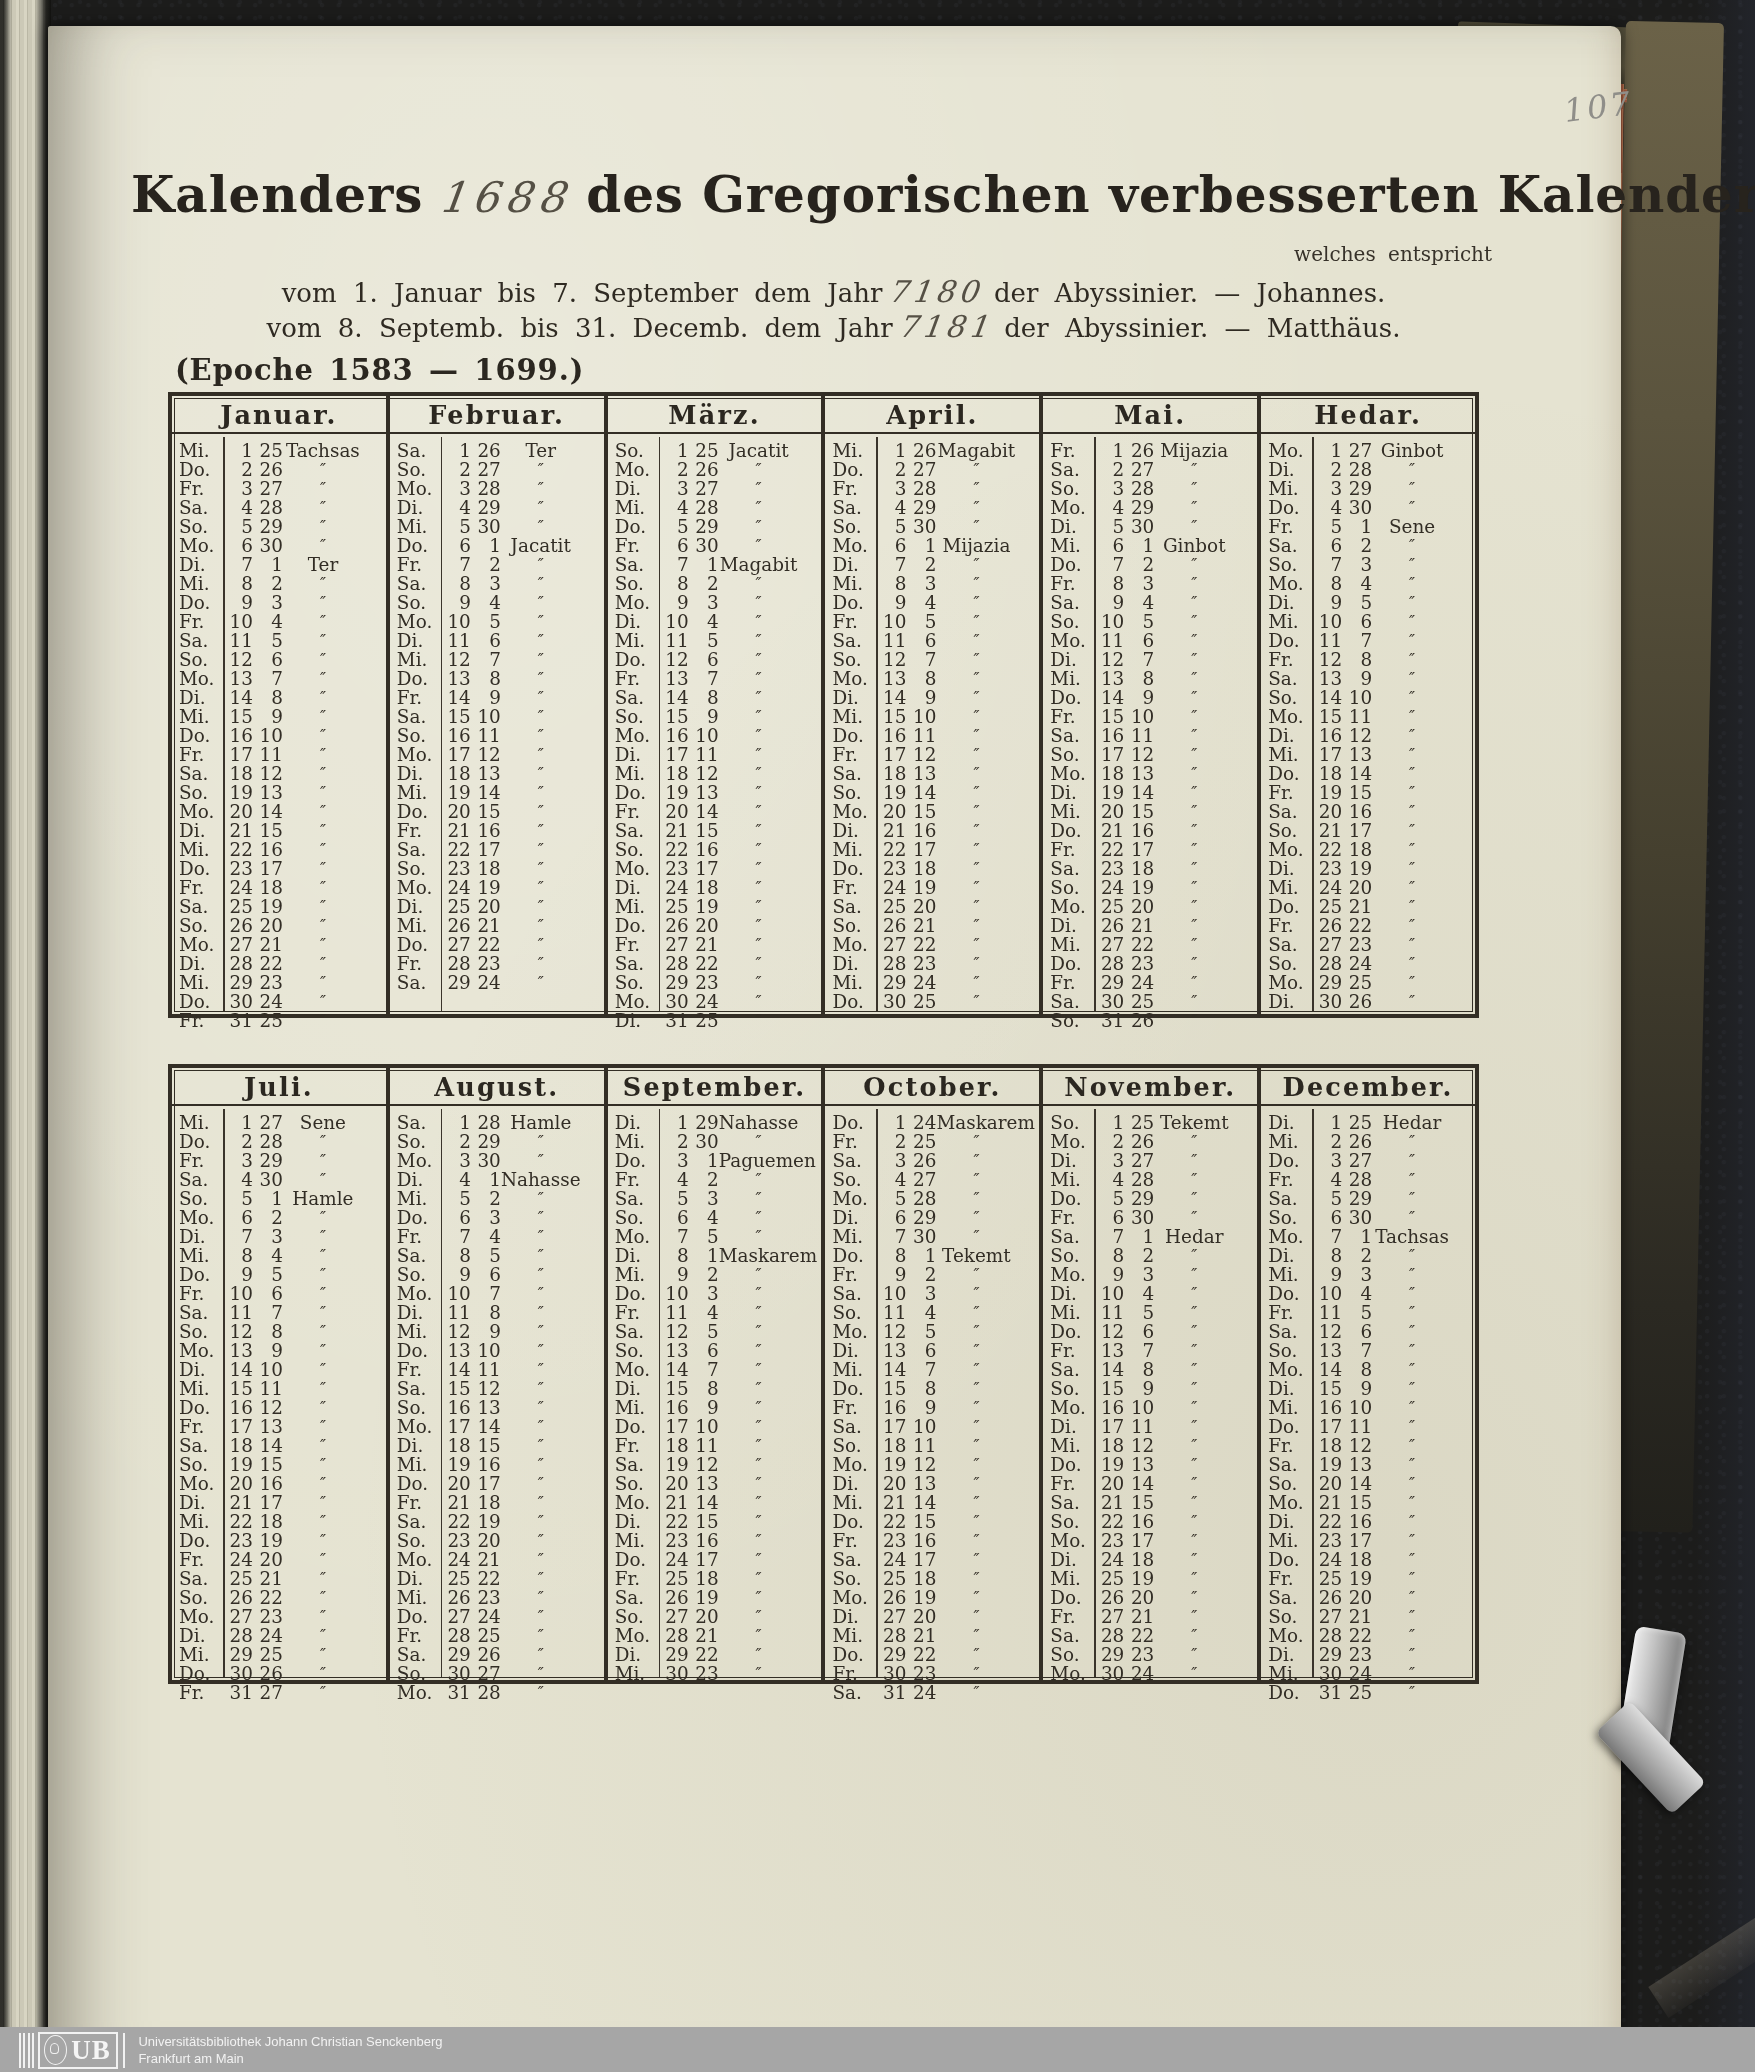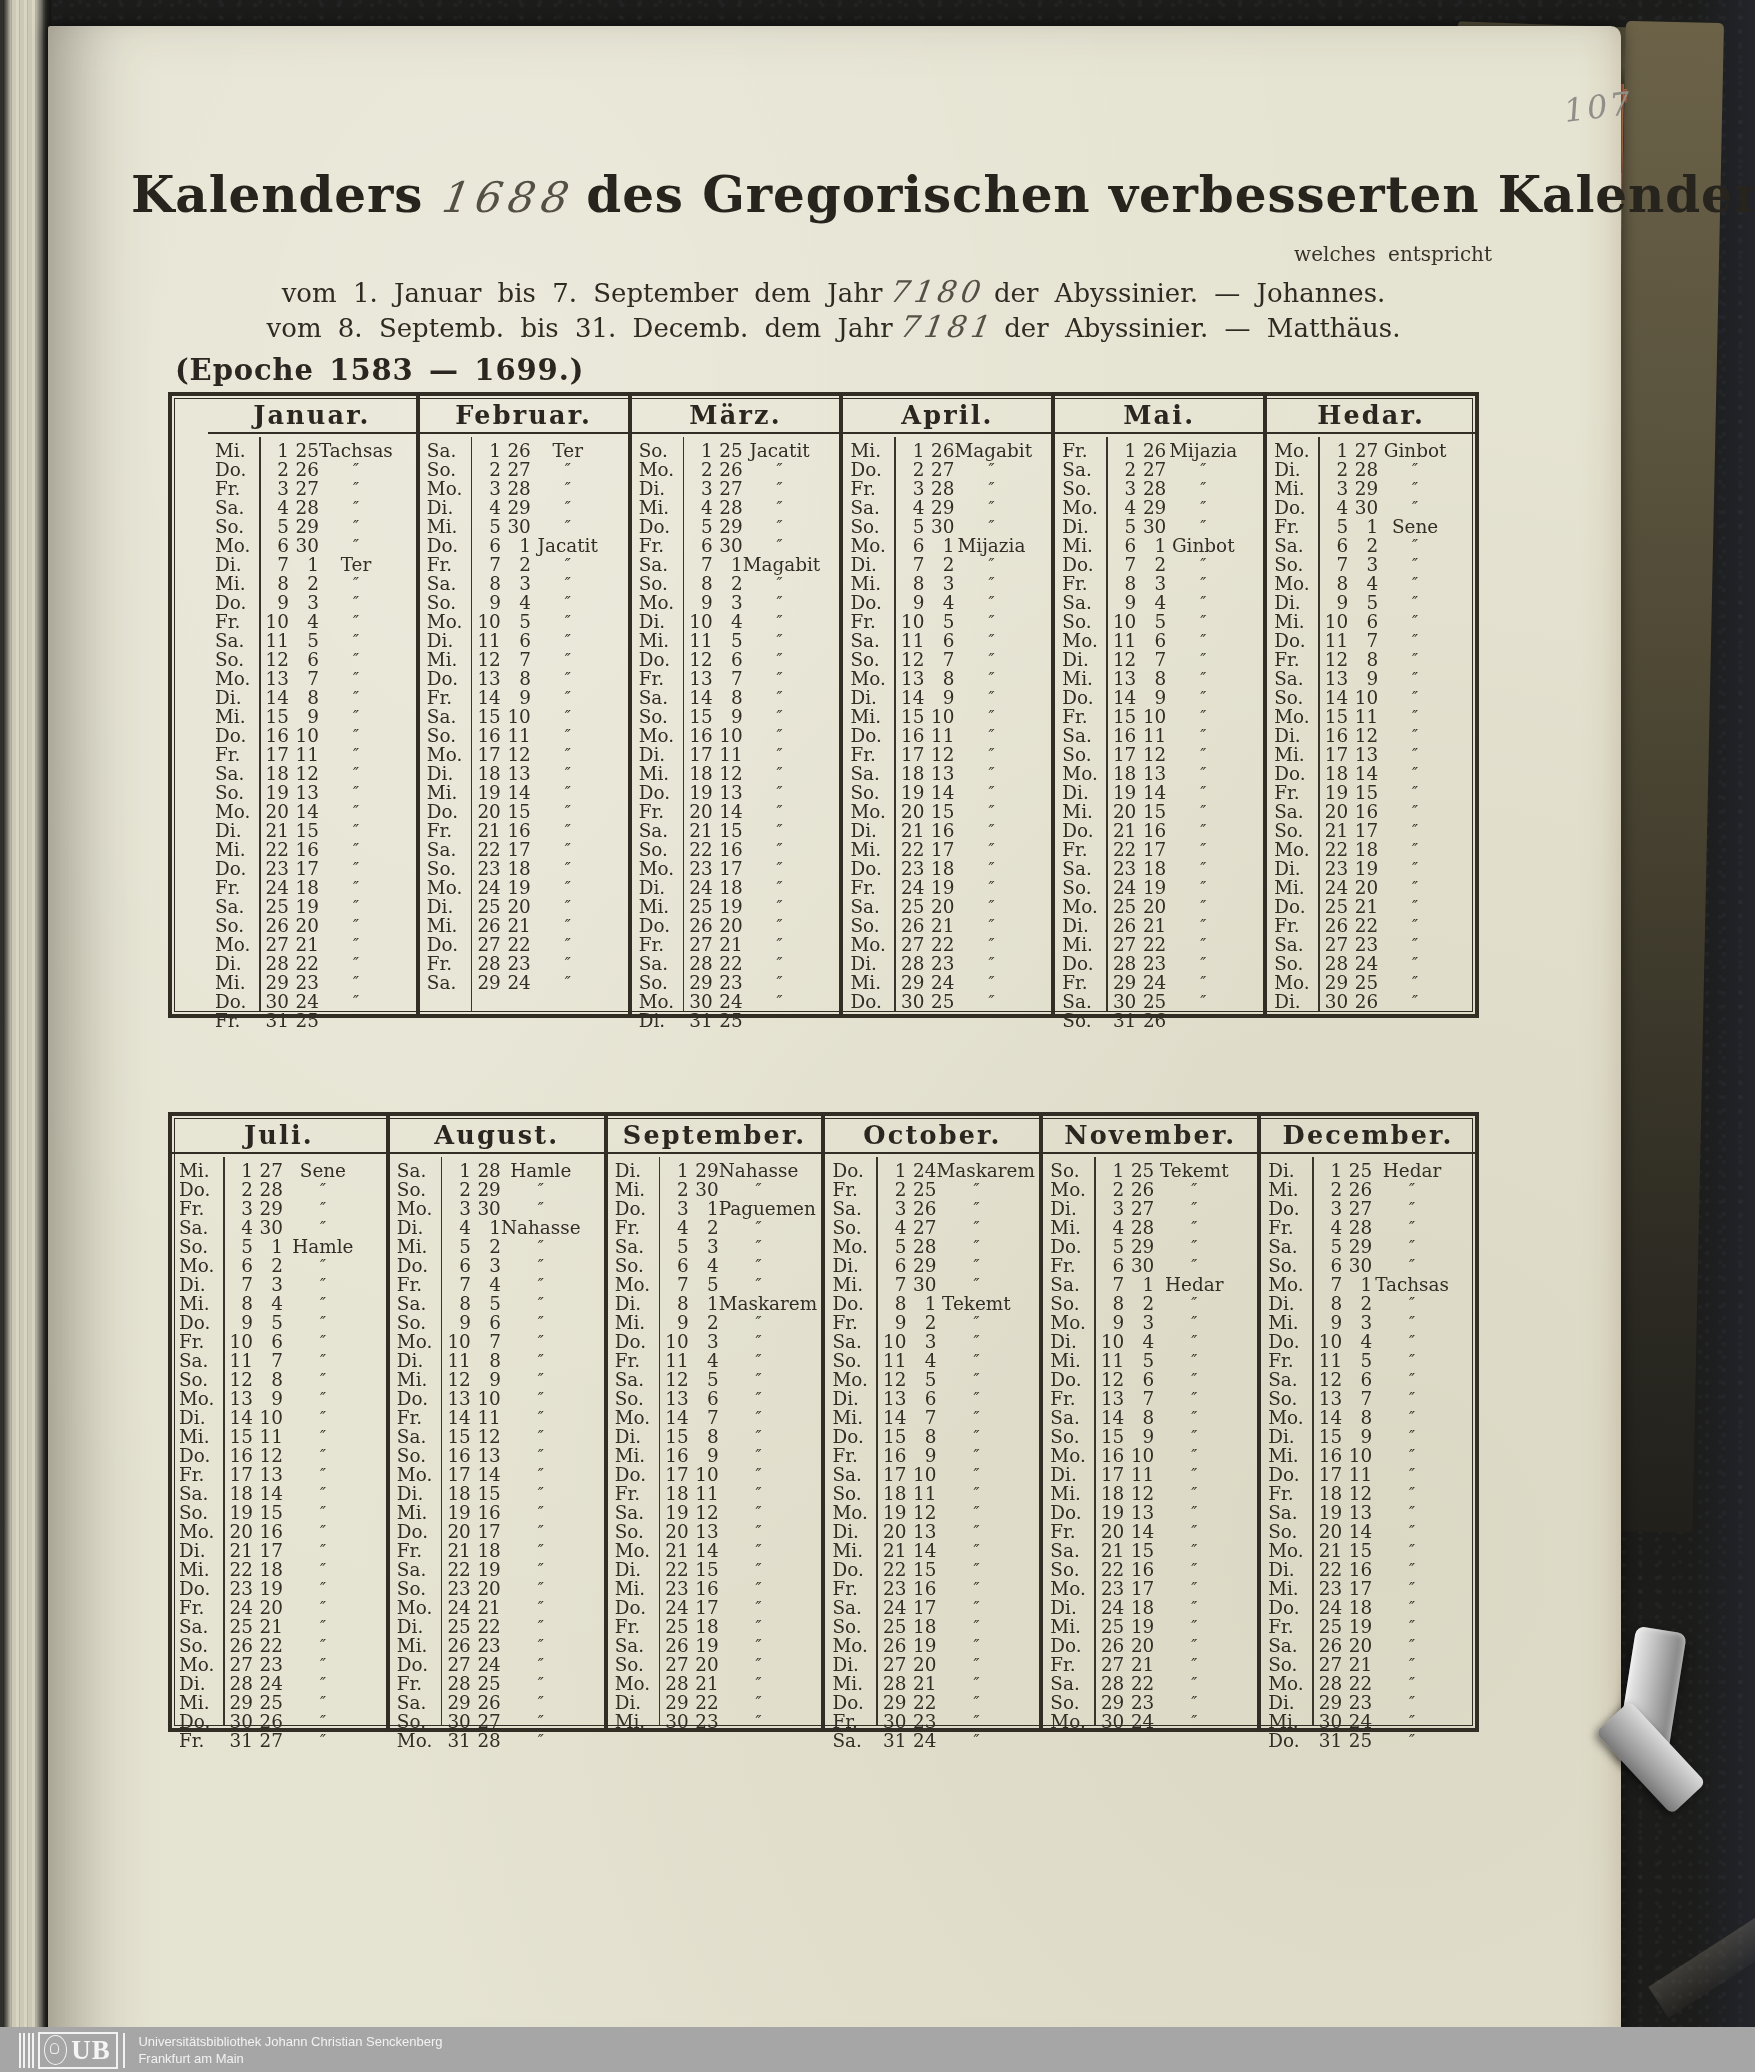--- a/index.html
+++ b/index.html
@@ -53,22 +53,22 @@
   .corr{position:absolute;left:127px;width:1317px;text-align:center;font-size:26px;
     color:#2f2a22;word-spacing:8px;white-space:nowrap;}
   .corr1{top:248px;}
   .corr2{top:283px;}
   .corr .hand{font-size:30px;letter-spacing:4.4px;margin:0 8.8px;}
   .epoch{position:absolute;left:127px;top:327px;width:1317px;
     font-size:29px;font-weight:bold;color:#2b2720;letter-spacing:0.9px;word-spacing:4.4px;}
   
   .cal-table{position:absolute;left:120px;width:1311px;border:4.4px solid #332e25;
     box-sizing:border-box;background:transparent;}
-  .table1{top:366px;height:626px;padding-left:36px;}
-  .table2{top:1038px;height:620px;margin-top:48px;}
+  .table1{top:366px;height:626px;}
+  .table2{top:1038px;height:620px;}
   .cal-inner{position:absolute;inset:1.8px;border:1.3px solid #332e25;pointer-events:none;}
   .cal-cols{display:flex;height:100%;}
   .cal-col{flex:1 1 0;position:relative;box-sizing:border-box;}
   .cal-col + .cal-col{border-left:4px solid #332e25;}
   .col-header{height:36px;line-height:38px;text-align:center;font-weight:bold;
     font-size:25.5px;letter-spacing:2.2px;color:#2b2720;border-bottom:2.2px solid #332e25;}
   .col-rows{position:absolute;left:0;right:0;top:41px;bottom:0;padding-top:3.5px;}
   .col-rows::before{content:'';position:absolute;left:51px;top:0;bottom:3.5px;
     width:1.6px;background:#3a342b;}
   .cal-row{display:flex;height:19px;line-height:19px;font-size:18.4px;color:#322d25;}

